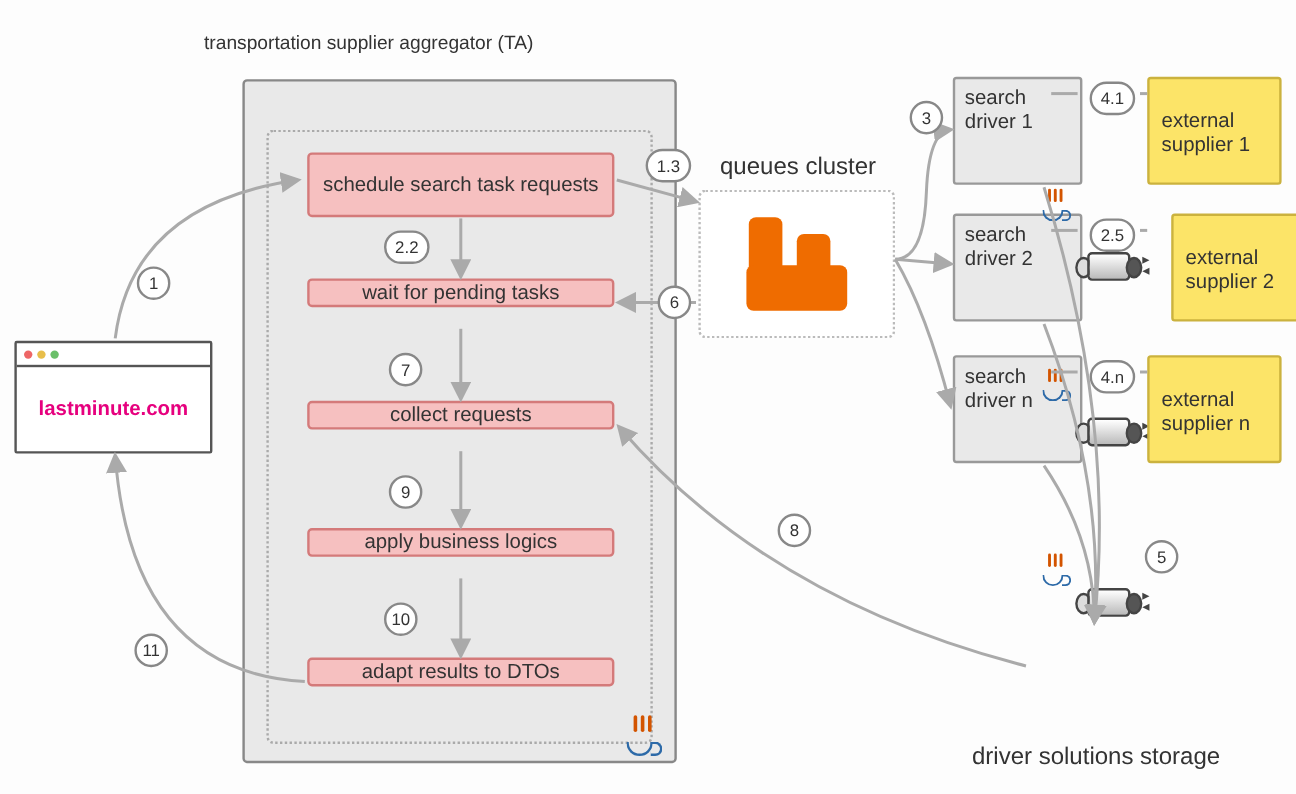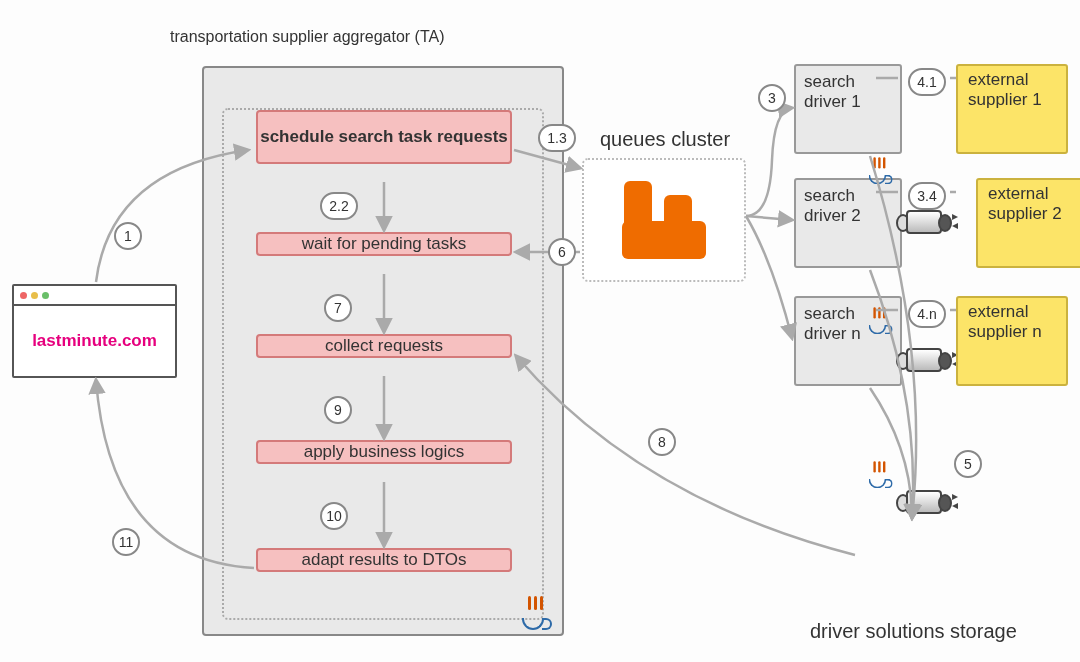--- a/index.html
+++ b/index.html
@@ -54,21 +54,21 @@
 
   
   .driver-box {
     width:108px; height:90px;
     background:#e9e9e9; border:2px solid #999; border-radius:3px;
     padding:6px 8px; font-size:17px; line-height:1.15;
   }
   .supplier-box {
     width:112px; height:90px;
     background:#fce468; border:2px solid #cbb23e; border-radius:3px;
-    padding:4px 10px; font-size:17px; line-height:1.15;
+    padding:25px 10px; font-size:17px; line-height:1.15;
   }
 
   .badge {
     position:absolute; min-width:28px; height:28px; padding:0 4px;
     background:#fff; border:2px solid #888; border-radius:50%;
     display:flex; align-items:center; justify-content:center;
     font-size:14px; z-index:20;
   }
   .badge.wide { border-radius:14px; min-width:38px; }
 
@@ -136,21 +136,21 @@
     <div class="dot green"></div>
   </div>
   <div class="browser-body">
     <span>lastminute.com</span>
   </div>
 </div>
 
 <div class="abs ta-container"></div>
 <div class="abs mts-border"></div>
 
-<div class="abs step-box h2" style="left:256px; top:110px;font-weight:bold;">schedule search task requests</div>
+<div class="abs step-box h2" style="left:256px; top:127px;">schedule search task requests</div>
 <div class="abs step-box" style="left:256px; top:232px;">wait for pending tasks</div>
 <div class="abs step-box" style="left:256px; top:334px;">collect requests</div>
 <div class="abs step-box" style="left:256px; top:440px;">apply business logics</div>
 <div class="abs step-box" style="left:256px; top:548px;">adapt results to DTOs</div>
 
 <div class="abs java-icon" style="left:518px; top:594px;">
   <div class="steam s1"></div>
     <div class="steam s2"></div>
     <div class="steam s3"></div>
     <div class="cup"></div>
@@ -202,21 +202,21 @@
 
 <div class="abs supplier-box" style="left:956px; top:64px;"><span>external supplier 1</span></div>
 <div class="abs supplier-box" style="left:956px; top:178px;margin-left:20px;"><span>external supplier 2</span></div>
 <div class="abs supplier-box" style="left:956px; top:296px;"><span>external supplier n</span></div>
 
 <div class="abs badge" style="left:114px; top:222px;">1</div>
 <div class="abs badge wide" style="left:538px; top:124px;">1.3</div>
 <div class="abs badge wide" style="left:320px; top:192px;">2.2</div>
 <div class="abs badge" style="left:758px; top:84px;">3</div>
 <div class="abs badge wide" style="left:908px; top:68px;">4.1</div>
-<div class="abs badge wide" style="left:908px; top:182px;">3.4</div>
+<div class="abs badge wide" style="left:908px; top:182px;">2.5</div>
 <div class="abs badge wide" style="left:908px; top:300px;">4.n</div>
 <div class="abs badge" style="left:954px; top:450px;">5</div>
 <div class="abs badge" style="left:548px; top:238px;">6</div>
 <div class="abs badge" style="left:324px; top:294px;">7</div>
 <div class="abs badge" style="left:648px; top:428px;">8</div>
 <div class="abs badge" style="left:324px; top:396px;">9</div>
 <div class="abs badge" style="left:320px; top:502px;">10</div>
 <div class="abs badge" style="left:112px; top:528px;">11</div>
 
 <svg class="overlay">

